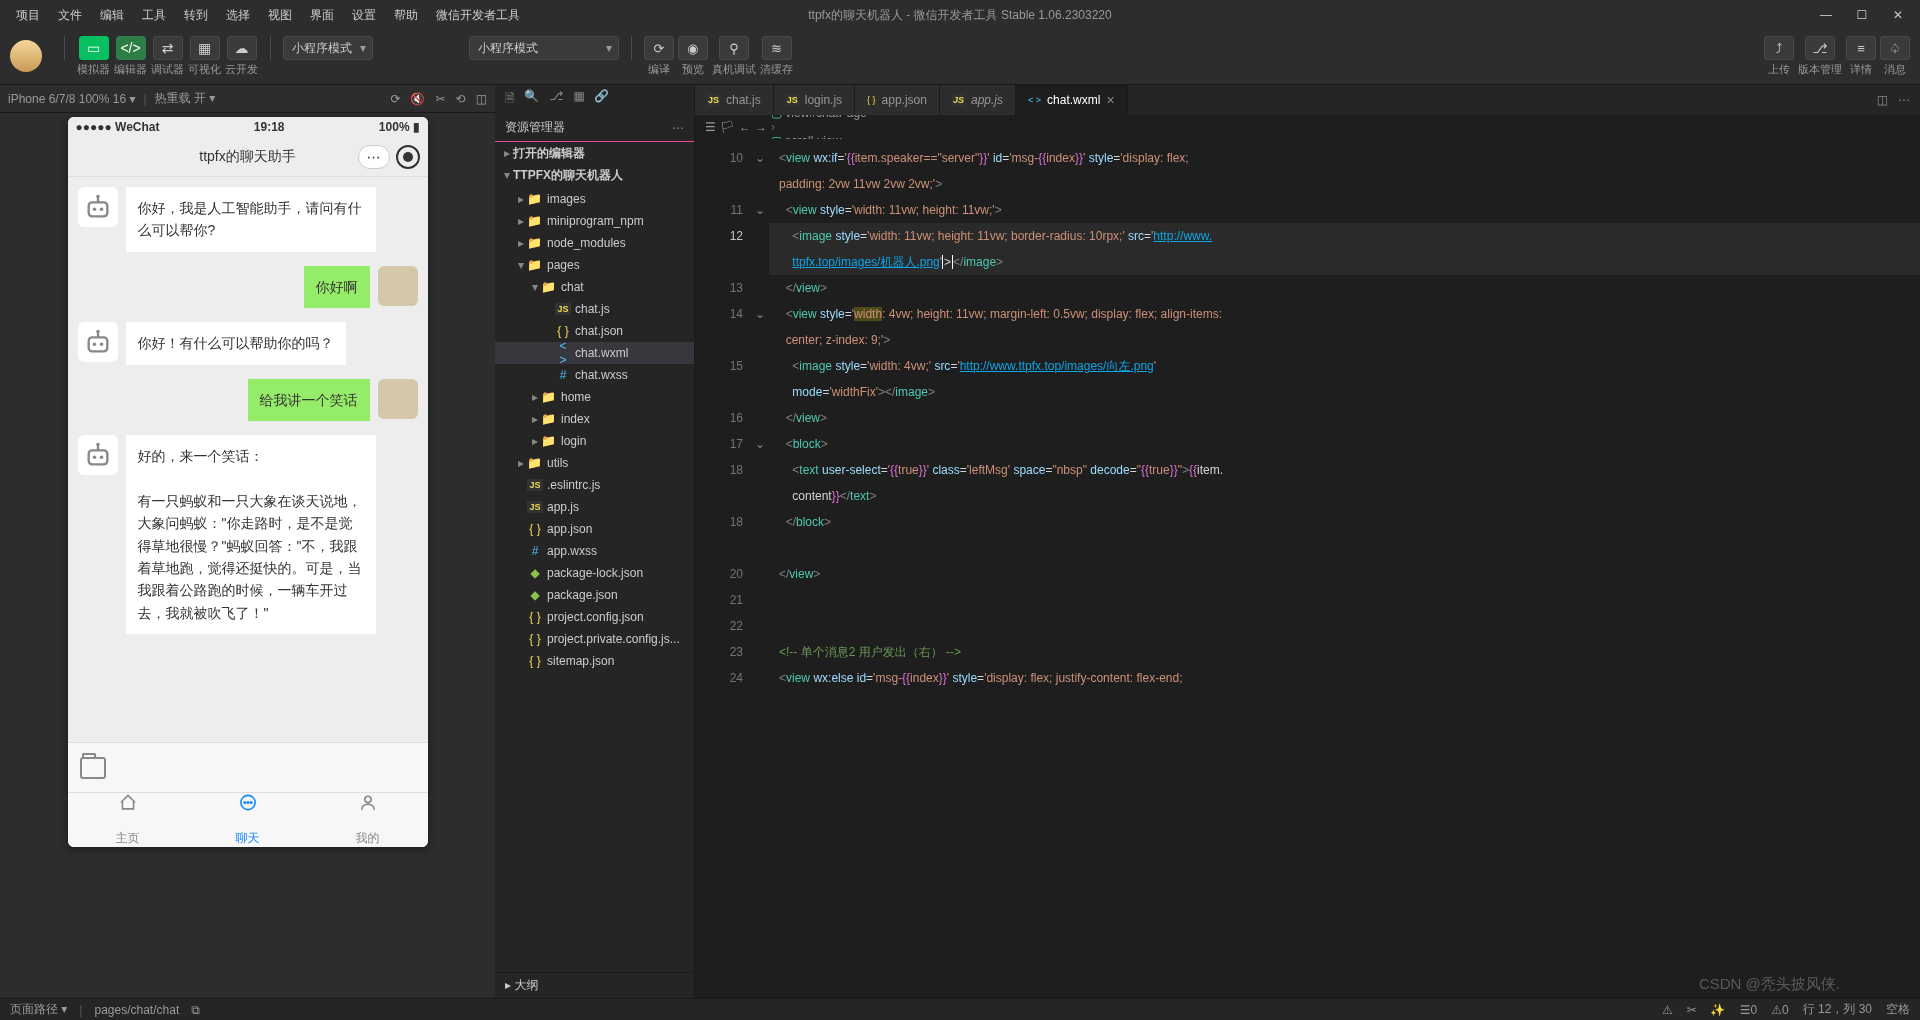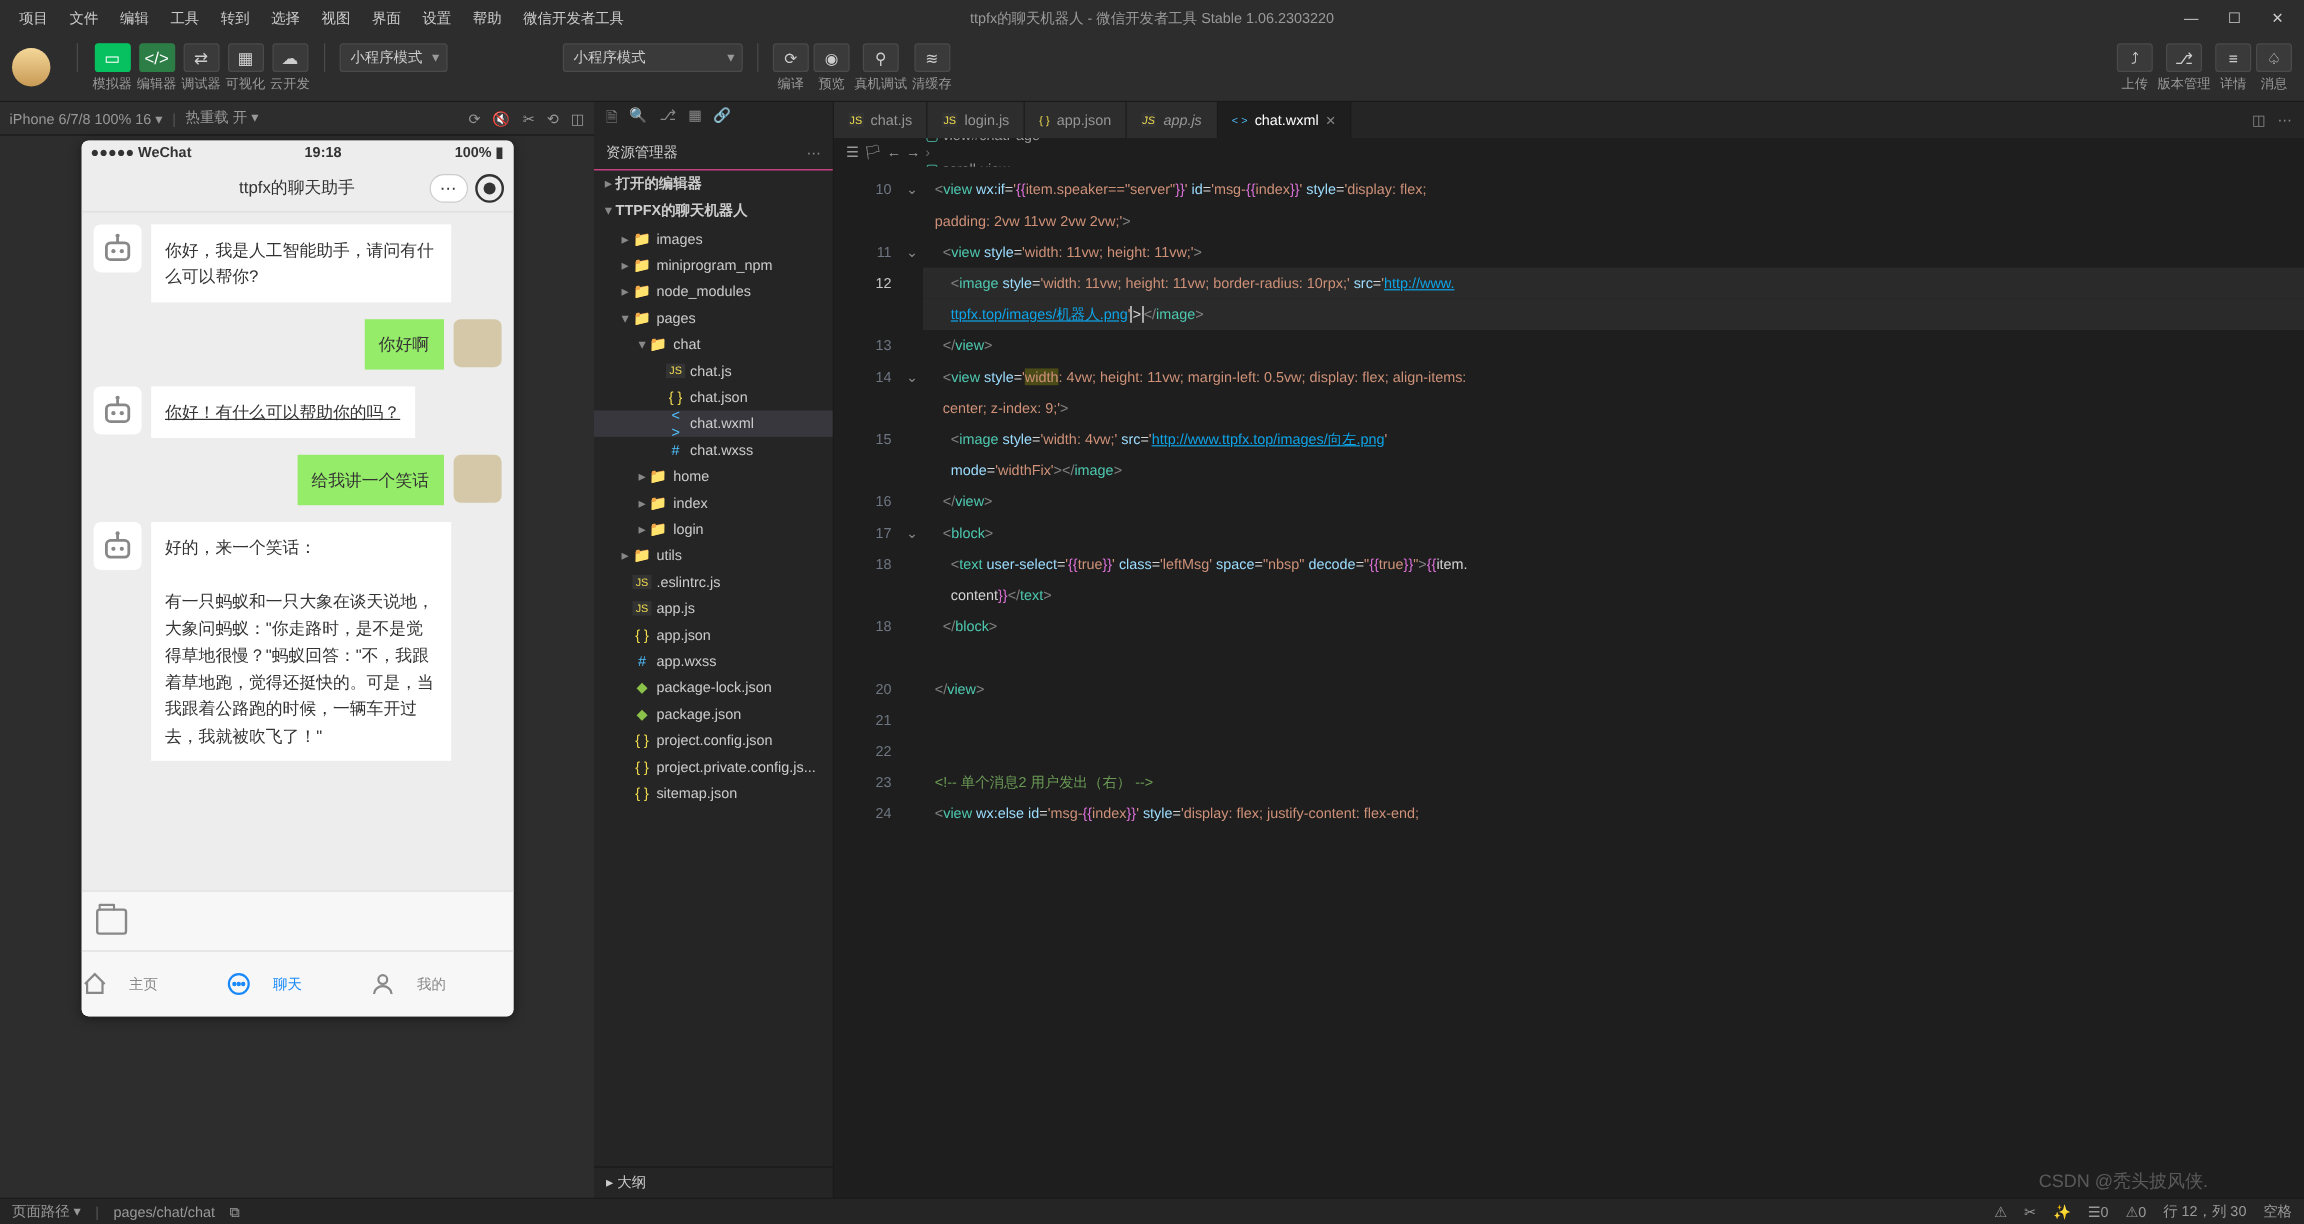--- a/index.html
+++ b/index.html
@@ -43,34 +43,34 @@
 .msg-row.right{justify-content:flex-end}
 .bot-ava{width:40px;height:40px;background:#fff;border-radius:6px;display:flex;align-items:center;justify-content:center;margin-right:8px;flex-shrink:0}
 .bot-ava svg{width:28px;height:28px}
 .user-ava{width:40px;height:40px;background:#d4c8a8;border-radius:6px;margin-left:8px;flex-shrink:0}
 .bubble{max-width:250px;background:#fff;border-radius:0;padding:10px 12px;color:#333;font-size:14px;line-height:1.6;position:relative}
 .bubble.green{background:#95ec69}
 .chat-input{height:50px;background:#f7f7f7;border-top:1px solid #ddd;display:flex;align-items:center;padding:0 12px}
 .folder-ico{width:26px;height:22px;border:2px solid #888;border-radius:3px;position:relative}
 .folder-ico::before{content:"";position:absolute;top:-6px;left:0;width:10px;height:4px;border:2px solid #888;border-bottom:none;border-radius:2px 2px 0 0}
 .tabbar{height:55px;background:#f7f7f7;border-top:1px solid #ddd;display:flex}
-.tab-item{flex:1;display:flex;align-items:center;justify-content:flex-start;gap:18px;color:#888;cursor:pointer}
+.tab-item{flex:1;display:flex;flex-direction:column;align-items:center;justify-content:flex-end;gap:18px;color:#888;cursor:pointer}
 .tab-item.active{color:#1989fa}
 .tab-item svg{width:22px;height:22px}
 .explorer{width:200px;background:#252526;border-right:1px solid #1a1a1a;display:flex;flex-direction:column}
 .exp-head{height:28px;display:flex;align-items:center;justify-content:space-between;padding:0 10px;border-bottom:1px solid #ec4899}
 .exp-icons{display:flex;gap:10px;padding:4px 10px;color:#888}
 .exp-icons span{cursor:pointer}
 .tree{flex:1;overflow-y:auto;padding:2px 0}
 .tree-item{display:flex;align-items:center;padding:2px 0;cursor:pointer;color:#ccc;height:22px}
 .tree-item.sel{background:#37373d}
 .tree-item .chev{width:12px;display:inline-block;color:#888;text-align:center}
 .tree-item .fico{width:16px;margin-right:4px;text-align:center}
 .fico.folder{color:#dcb67a}
-.fico.js{color:#f0db4f;font-size:9px;font-weight:normal;background:#333;padding:1px}
+.fico.js{color:#f0db4f;font-size:9px;font-weight:bold;background:#333;padding:1px}
 .fico.json{color:#f0db4f}
 .fico.wxml{color:#4fc1ff}
 .fico.wxss{color:#4fc1ff}
 .fico.pkg{color:#8bc34a}
 .outline{border-top:1px solid #1a1a1a;padding:4px 10px;color:#ccc}
 .editor-col{flex:1;background:#1e1e1e;display:flex;flex-direction:column;min-width:0}
 .ed-tabs{height:30px;background:#252526;display:flex;align-items:stretch;overflow:hidden}
 .ed-tab{display:flex;align-items:center;padding:0 12px;gap:6px;background:#2d2d2d;border-right:1px solid #1a1a1a;color:#969696;cursor:pointer;white-space:nowrap}
 .ed-tab.active{background:#1e1e1e;color:#fff}
 .ed-tab.italic{font-style:italic}
@@ -245,21 +245,21 @@
             <div class="msg-row ">
               <div class="bot-ava">
                 <svg viewBox="0 0 24 24">
                   <rect x="4" y="8" width="16" height="12" rx="3" fill="none" stroke="#888" stroke-width="2"></rect>
                   <circle cx="9" cy="14" r="1.5" fill="#888"></circle>
                   <circle cx="15" cy="14" r="1.5" fill="#888"></circle>
                   <line x1="12" y1="8" x2="12" y2="4" stroke="#888" stroke-width="2"></line>
                   <circle cx="12" cy="3" r="1.5" fill="#888"></circle>
                 </svg>
               </div>
-              <div class="bubble" style="white-space: pre-wrap; text-decoration: underline;">你好！有什么可以帮助你的吗？</div>
+              <div class="bubble" style="white-space: pre-wrap;">你好！有什么可以帮助你的吗？</div>
             </div>
             <div class="msg-row right">
               <div class="bubble green" style="white-space: pre-wrap;">给我讲一个笑话</div>
               <div class="user-ava"></div>
             </div>
             <div class="msg-row ">
               <div class="bot-ava">
                 <svg viewBox="0 0 24 24">
                   <rect x="4" y="8" width="16" height="12" rx="3" fill="none" stroke="#888" stroke-width="2"></rect>
                   <circle cx="9" cy="14" r="1.5" fill="#888"></circle>

